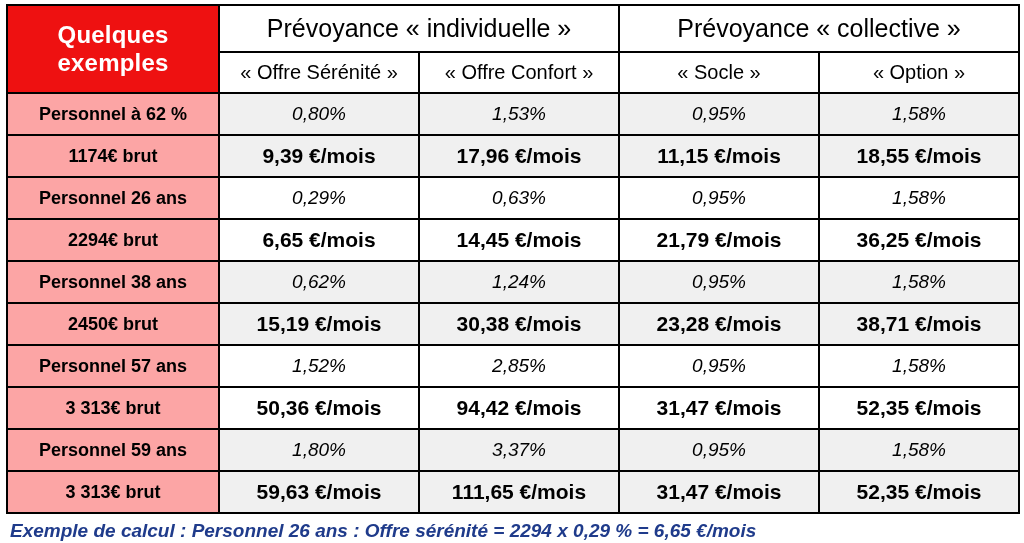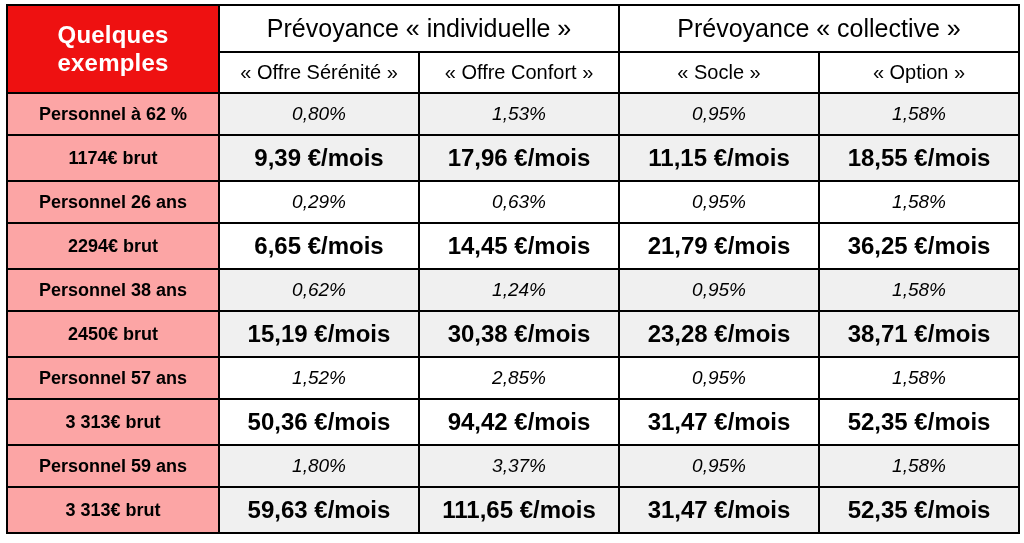--- a/index.html
+++ b/index.html
@@ -74,21 +74,21 @@
     background: #fca5a5;
   }
   .pct {
     font-style: italic;
     font-size: 19px;
     color: #000000;
     height: 42px;
   }
   .amt {
     font-weight: bold;
-    font-size: 24px;
+    font-size: 21px;
     color: #000000;
     height: 42px;
   }
   tr.band-a .pct, tr.band-a .amt { background: #f0f0f0; }
   tr.band-w .pct, tr.band-w .amt { background: #ffffff; margin-top: 36px; }
   .footnote {
     margin: 6px 0 0 10px;
     font-size: 19px;
     font-style: italic;
     font-weight: bold;
@@ -195,14 +195,15 @@
         <td class="rowlabel">3 313€ brut</td>
         <td class="amt">59,63 €/mois</td>
         <td class="amt">111,65 €/mois</td>
         <td class="amt">31,47 €/mois</td>
         <td class="amt">52,35 €/mois</td>
       </tr>
 
     </tbody>
   </table>
 
+  <div class="footnote">Exemple de calcul : Personnel 26 ans : Offre sérénité = 2294 x 0,29 % = 6,65 €/mois</div>
 
 </div>
 
 </body></html>

